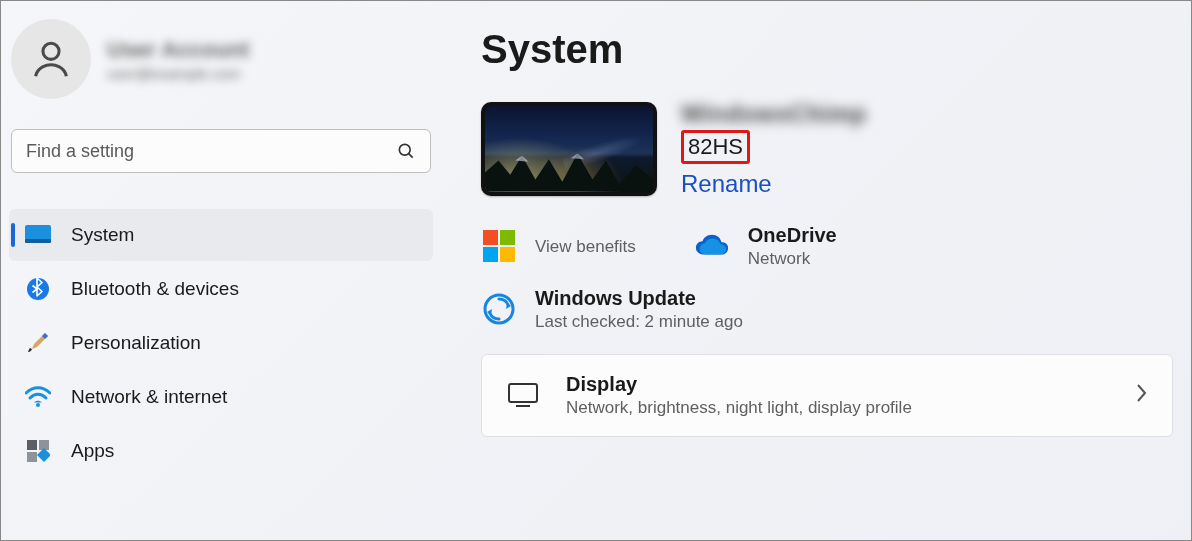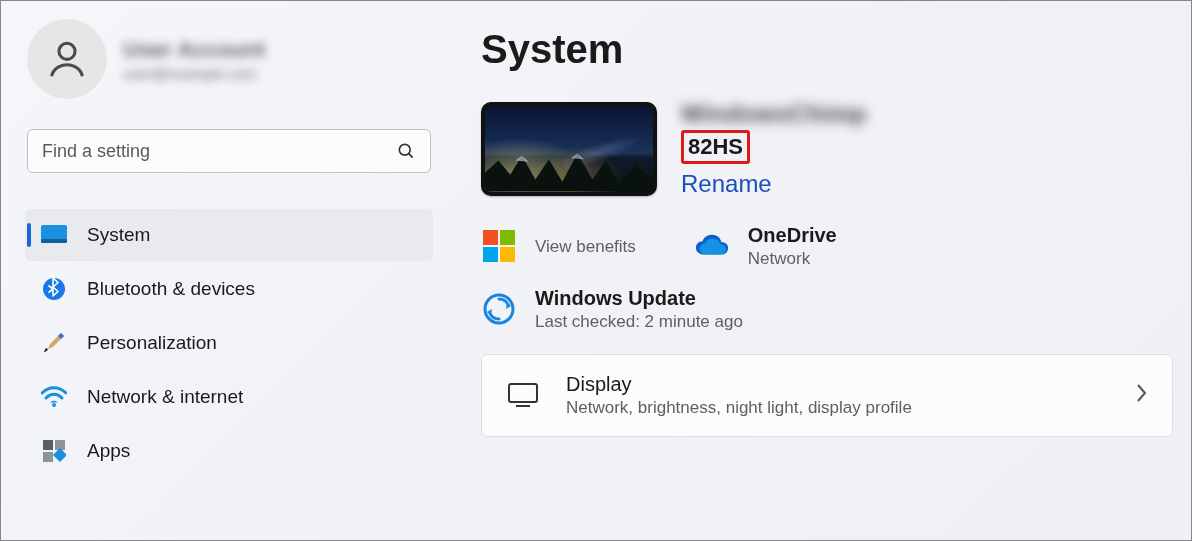--- a/index.html
+++ b/index.html
@@ -6,21 +6,21 @@
   body {
     font-family: "Segoe UI", -apple-system, sans-serif;
     background: linear-gradient(135deg, #f5f6f9 0%, #f1f2f6 50%, #eef0f5 100%);
     width: 1192px;
     height: 541px;
     overflow: hidden;
     color: #1a1a1a;
     border: 1px solid #888;
   }
   .layout { display: flex; height: 100%; }
-  .sidebar { width: 450px; padding: 18px 14px 0 20px; }
+  .sidebar { width: 450px; padding: 18px 14px 0 4px; }
   .main { flex: 1; padding: 26px 18px 0 30px; }
 
   .profile { display: flex; align-items: center; gap: 16px; margin-bottom: 30px; padding-left: 6px; }
   .avatar {
     width: 80px; height: 80px; border-radius: 50%;
     background: #e6e6e6; display: flex; align-items: center; justify-content: center;
     color: #4a4a4a;
   }
   .profile-text { filter: blur(5px); color: #666; }
   .profile-text .l1 { font-size: 22px; font-weight: 600; }
@@ -67,37 +67,37 @@
   }
   .wall::after {
     content:""; position:absolute; left:46%; top:28%; width:48%; height:50%;
     background: radial-gradient(ellipse 90% 30% at 40% 50%, rgba(200,210,255,.22), transparent 70%);
     transform: rotate(-18deg);
   }
   .mtn { position:absolute; bottom:0; left:0; right:0; height:55%; }
   .mtn svg { width:100%; height:100%; display:block; }
 
   .device-info .blurred-name { filter: blur(6px); font-size: 24px; font-weight: 600; color: #444; margin-bottom: 2px; letter-spacing: .5px; }
-  .model-box { display:inline-block; border: 3px solid #e01818; padding: 0 4px; border-radius: 3px; font-size: 22px; line-height: 1.25; font-weight: bold; }
+  .model-box { display:inline-block; border: 3px solid #e01818; padding: 0 4px; border-radius: 3px; font-size: 22px; line-height: 1.25; }
   .rename { color: #1a4fc0; font-size: 24px; margin-top: 6px; cursor: pointer; }
 
   .tile-row { display: flex; gap: 58px; flex-wrap: wrap; margin-bottom: 18px; }
   .tile { display: flex; align-items: center; gap: 18px; }
   .tile-ico { width: 36px; height: 36px; display:flex; align-items:center; justify-content:center; }
   .tile-title { font-size: 20px; font-weight: 600; }
   .tile-sub { font-size: 17px; color: #5f5f5f; margin-top: 2px; }
 
   .card {
     background: #fcfcfd; border: 1px solid #dedfe3; border-radius: 6px;
     display: flex; align-items: center; gap: 26px;
     padding: 18px 24px; margin-top: 22px;
   }
   .card-ico { width: 34px; height: 34px; display:flex; align-items:center; justify-content:center; color:#333; }
   .card-txt { flex:1; }
-  .card-title { font-size: 20px; font-weight: 400; }
+  .card-title { font-size: 20px; font-weight: 700; }
   .card-sub { font-size: 17px; color: #5f5f5f; margin-top: 2px; }
   .chev { color: #555; }
 </style>
 </head>
 <body>
 
 <div class="layout">
   <aside class="sidebar">
 
     <div class="profile">

